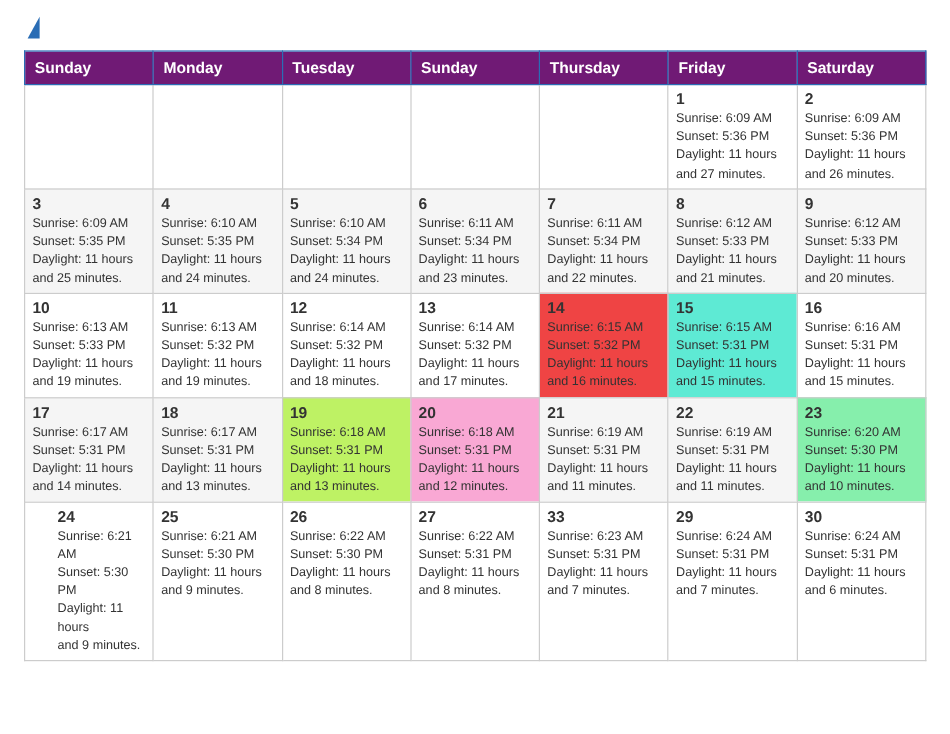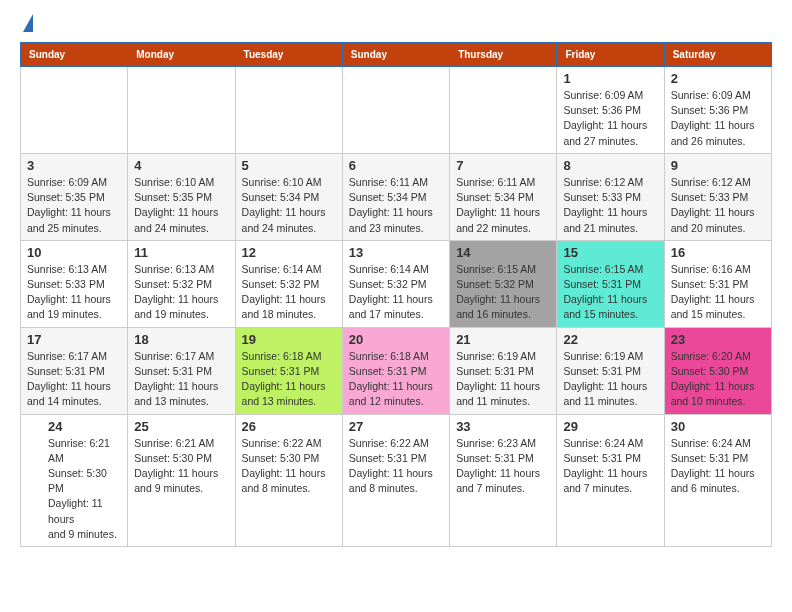--- a/index.html
+++ b/index.html
@@ -61,23 +61,23 @@
       font-size: 15px;
       color: #555;
       margin-top: 2px;
     }
     .calendar {
       width: 100%;
       border-collapse: collapse;
       border: 1px solid #ccc;
     }
     .calendar th {
-      background: #c2410c;
+      background: #701a75;
       color: #fff;
-      font-size: 10px;
+      font-size: 13px;
       font-weight: bold;
       text-align: left;
       padding: 6px 8px;
       border: 1px solid #2a6db5;
     }
     .calendar td {
       width: calc(100%/7);
       vertical-align: top;
       padding: 4px 6px 4px 6px;
       border: 1px solid #ccc;
@@ -195,21 +195,21 @@
             <div class="day-info">Sunrise: 6:13 AM<br>Sunset: 5:32 PM<br>Daylight: 11 hours<br>and 19 minutes.</div>
           </td>
           <td style="background: rgb(255, 255, 255);">
             <span class="day-num">12</span>
             <div class="day-info">Sunrise: 6:14 AM<br>Sunset: 5:32 PM<br>Daylight: 11 hours<br>and 18 minutes.</div>
           </td>
           <td style="background: rgb(255, 255, 255);">
             <span class="day-num">13</span>
             <div class="day-info">Sunrise: 6:14 AM<br>Sunset: 5:32 PM<br>Daylight: 11 hours<br>and 17 minutes.</div>
           </td>
-          <td style="background: #a3a3a3;">
+          <td style="background: #ef4444;">
             <span class="day-num">14</span>
             <div class="day-info">Sunrise: 6:15 AM<br>Sunset: 5:32 PM<br>Daylight: 11 hours<br>and 16 minutes.</div>
           </td>
           <td style="background: #5eead4;">
             <span class="day-num">15</span>
             <div class="day-info">Sunrise: 6:15 AM<br>Sunset: 5:31 PM<br>Daylight: 11 hours<br>and 15 minutes.</div>
           </td>
           <td style="background: rgb(255, 255, 255);">
             <span class="day-num">16</span>
             <div class="day-info">Sunrise: 6:16 AM<br>Sunset: 5:31 PM<br>Daylight: 11 hours<br>and 15 minutes.</div>
@@ -233,21 +233,21 @@
             <div class="day-info">Sunrise: 6:18 AM<br>Sunset: 5:31 PM<br>Daylight: 11 hours<br>and 12 minutes.</div>
           </td>
           <td style="background: rgb(245, 245, 245);">
             <span class="day-num">21</span>
             <div class="day-info">Sunrise: 6:19 AM<br>Sunset: 5:31 PM<br>Daylight: 11 hours<br>and 11 minutes.</div>
           </td>
           <td style="background: rgb(245, 245, 245);">
             <span class="day-num">22</span>
             <div class="day-info">Sunrise: 6:19 AM<br>Sunset: 5:31 PM<br>Daylight: 11 hours<br>and 11 minutes.</div>
           </td>
-          <td style="background: #ec4899;">
+          <td style="background: #86efac;">
             <span class="day-num">23</span>
             <div class="day-info">Sunrise: 6:20 AM<br>Sunset: 5:30 PM<br>Daylight: 11 hours<br>and 10 minutes.</div>
           </td>
         </tr>
         <tr>
           <td style="background: rgb(255, 255, 255); padding-left: 27px;">
             <span class="day-num">24</span>
             <div class="day-info">Sunrise: 6:21 AM<br>Sunset: 5:30 PM<br>Daylight: 11 hours<br>and 9 minutes.</div>
           </td>
           <td style="background: rgb(255, 255, 255);">

